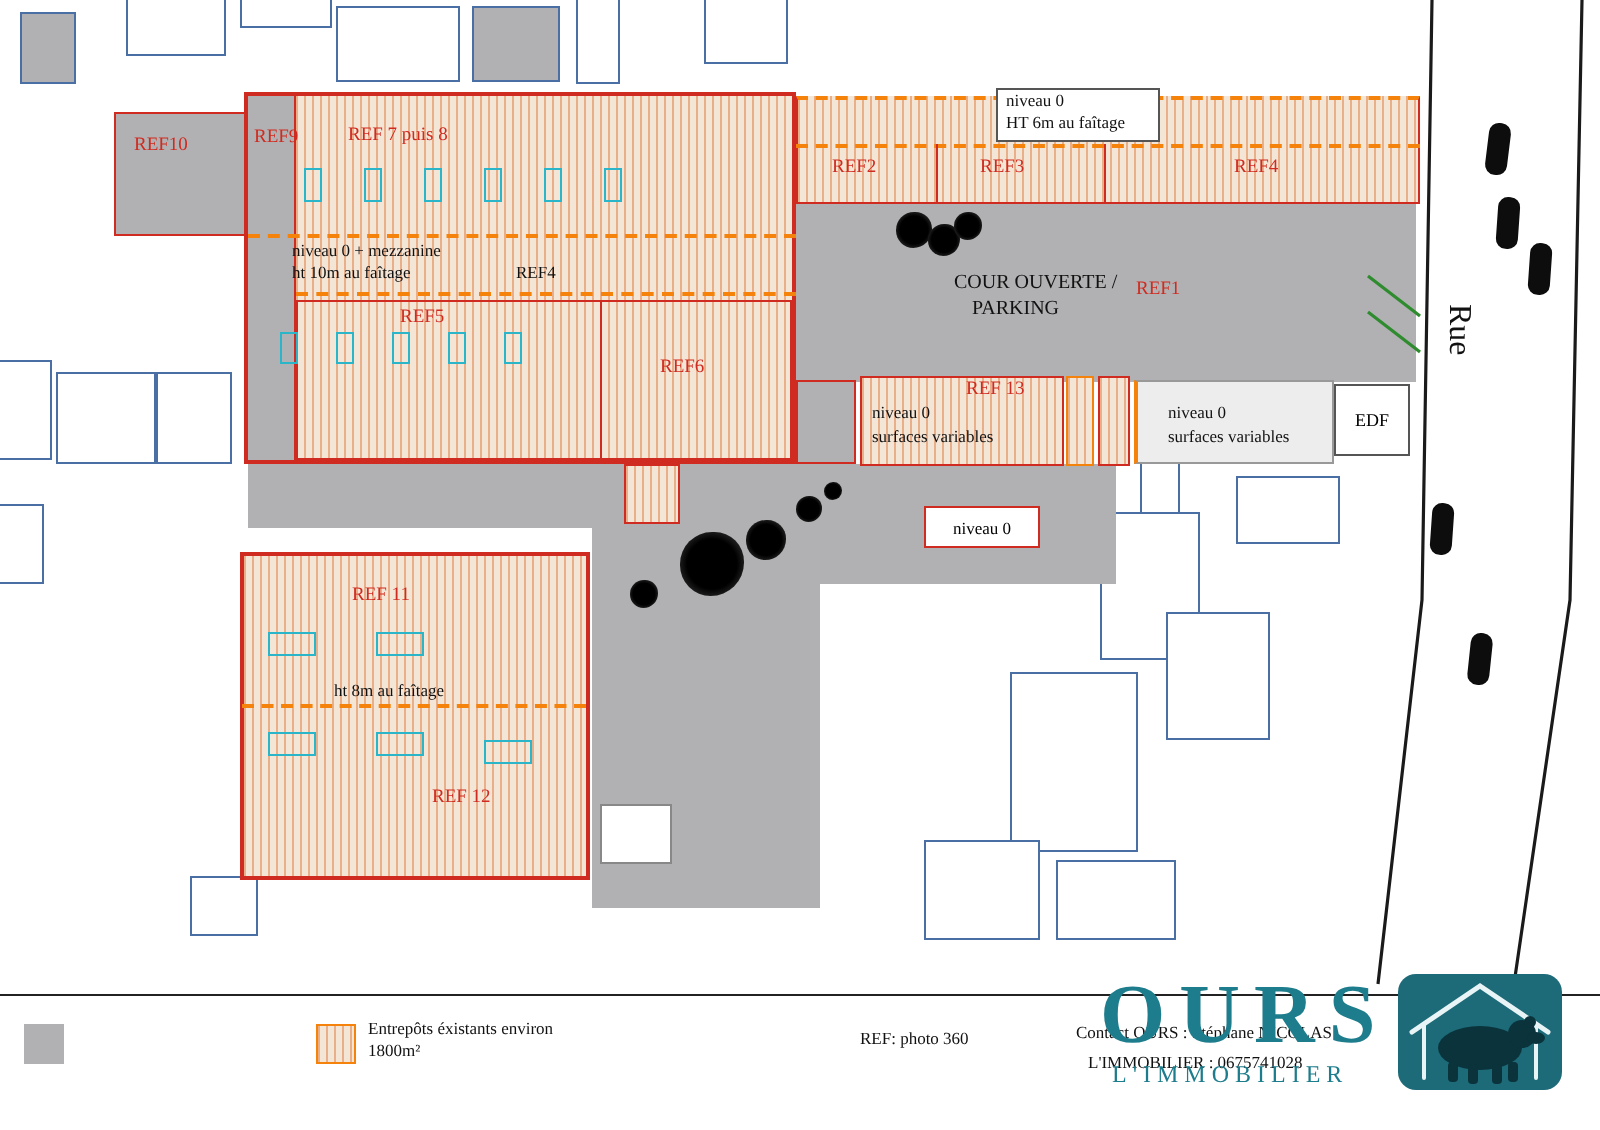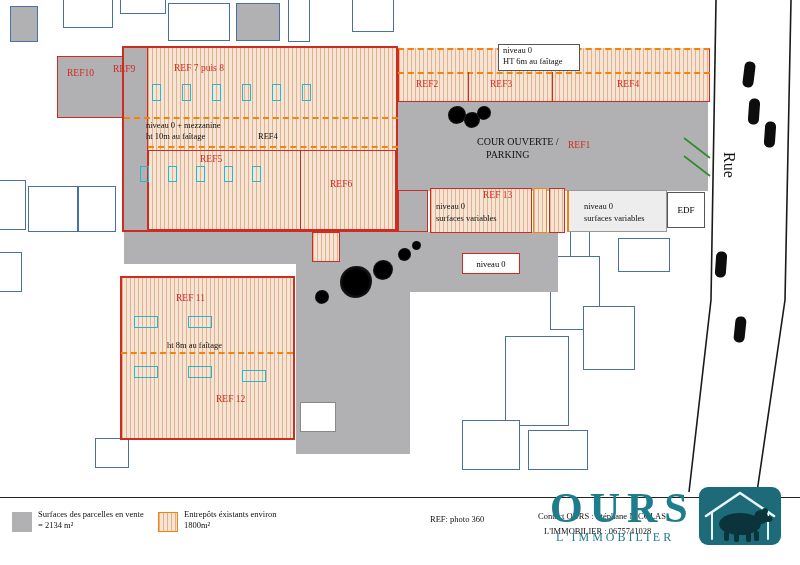--- a/index.html
+++ b/index.html
@@ -65,21 +65,21 @@
   <div class="abs wbox" style="left:300px;top:402px;width:36px;height:30px;border-color:#888"></div>
 
   <div class="abs gray rb" style="left:57px;top:56px;width:66px;height:62px"></div>
   <div class="lbl ref" style="left:67px;top:68px">REF10</div>
 
   <div class="abs hatch rb2" style="left:122px;top:46px;width:276px;height:186px"></div>
   <div class="abs gray" style="left:124px;top:48px;width:24px;height:182px;border-right:1.5px solid #d02b20"></div>
   <div class="abs" style="left:148px;top:150px;width:248px;height:80px;border:1px solid #d02b20"></div>
   <div class="abs rvline" style="left:300px;top:150px;height:80px"></div>
 
-  <div class="lbl ref" style="left:113px;top:64px">REF9</div>
+  <div class="lbl ref" style="left:127px;top:64px">REF9</div>
   <div class="lbl ref" style="left:174px;top:63px">REF 7 puis 8</div>
 
   <div class="cyv" style="left:152px;top:84px"></div>
   <div class="cyv" style="left:182px;top:84px"></div>
   <div class="cyv" style="left:212px;top:84px"></div>
   <div class="cyv" style="left:242px;top:84px"></div>
   <div class="cyv" style="left:272px;top:84px"></div>
   <div class="cyv" style="left:302px;top:84px"></div>
 
   <div class="abs odash" style="left:124px;top:117px;width:274px"></div>
@@ -157,21 +157,20 @@
 
   <div class="car" style="left:736px;top:69px;transform:rotate(97deg)"></div>
   <div class="car" style="left:741px;top:106px;transform:rotate(94deg)"></div>
   <div class="car" style="left:757px;top:129px;transform:rotate(94deg)"></div>
   <div class="car" style="left:708px;top:259px;transform:rotate(94deg)"></div>
   <div class="car" style="left:727px;top:324px;transform:rotate(96deg)"></div>
 
   <div class="abs" style="left:0;top:497px;width:800px;height:1px;background:#222"></div>
 
   <div class="abs gray" style="left:12px;top:512px;width:20px;height:20px"></div>
-  <div class="legend-text" style="left:38px;top:509px;width:112px">Surfaces des parcelles en vente = 2134 m²</div>
 
   <div class="abs hatch ob" style="left:158px;top:512px;width:20px;height:20px"></div>
   <div class="legend-text" style="left:184px;top:509px;width:100px">Entrepôts éxistants environ 1800m²</div>
 
   <div class="legend-text" style="left:430px;top:514px">REF: photo 360</div>
 
   <div class="legend-text" style="left:538px;top:511px;white-space:nowrap;z-index:1">Contact OURS : Stéphane NICOLAS</div>
   <div class="legend-text" style="left:544px;top:526px;white-space:nowrap;z-index:1">L'IMMOBILIER : 0675741028</div>
 
   <div class="logo-title" style="left:550px;top:484px;z-index:2">OURS</div>

